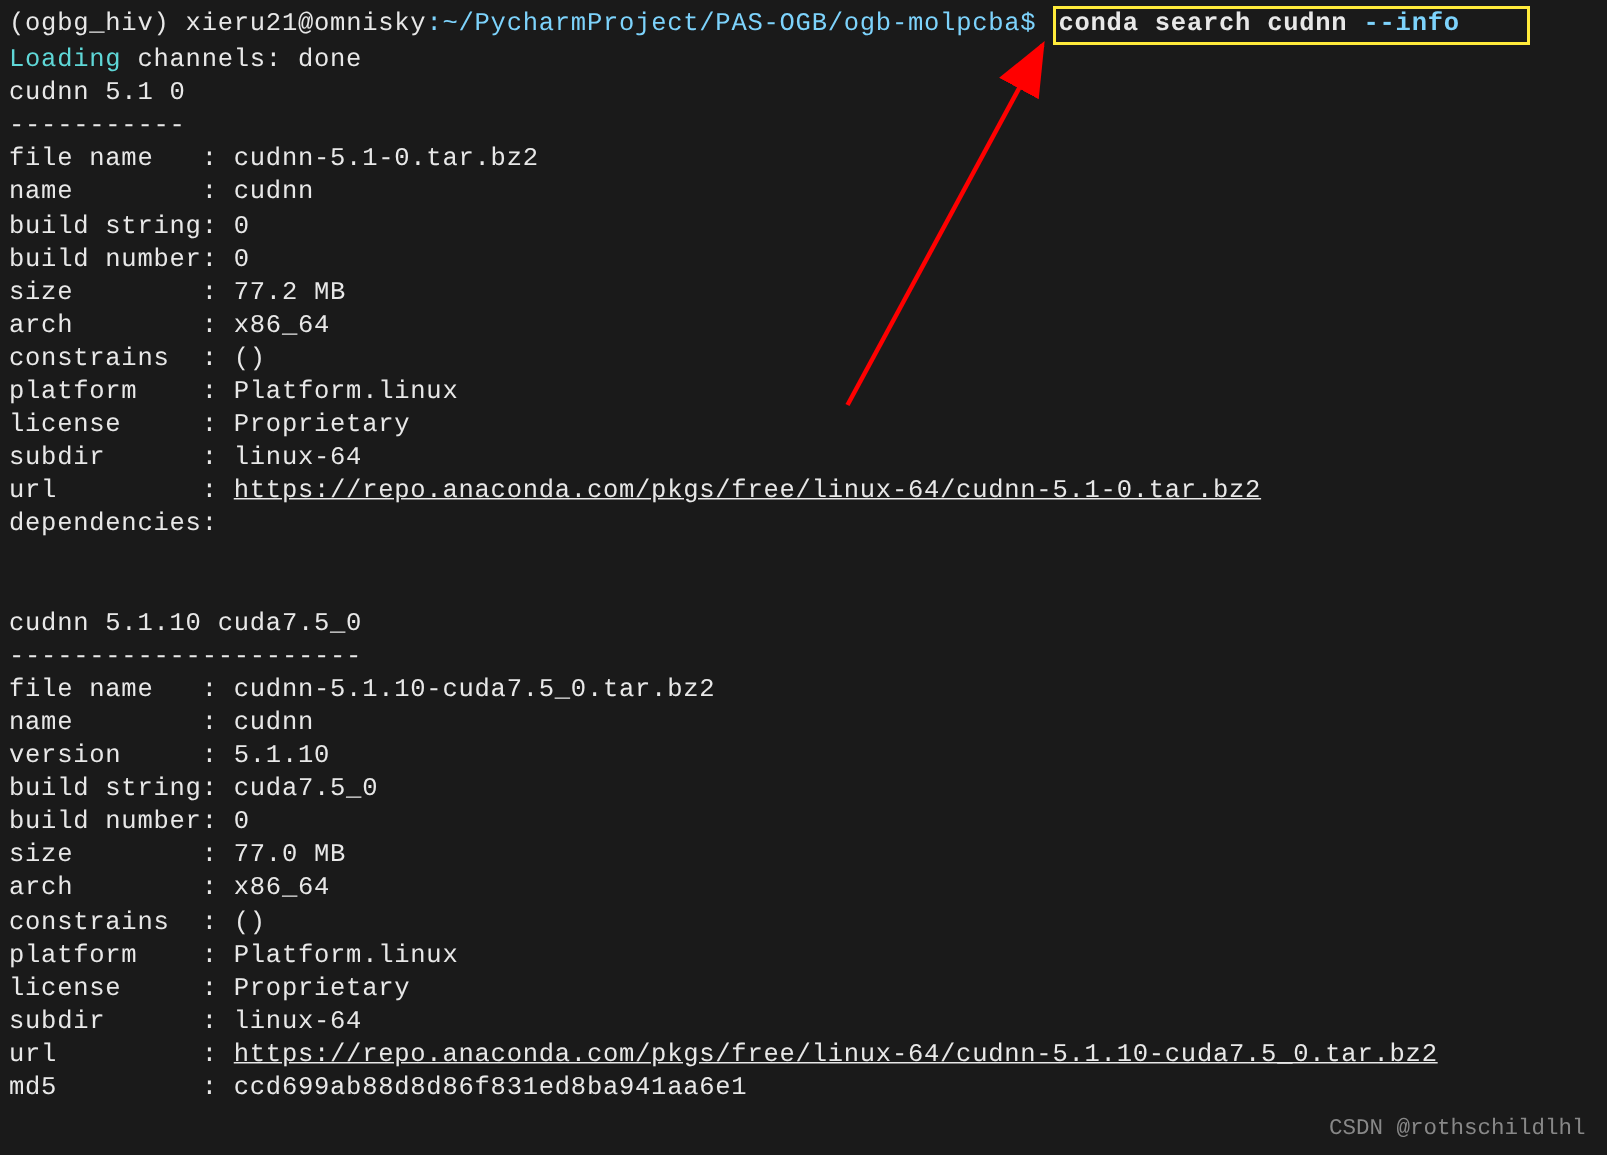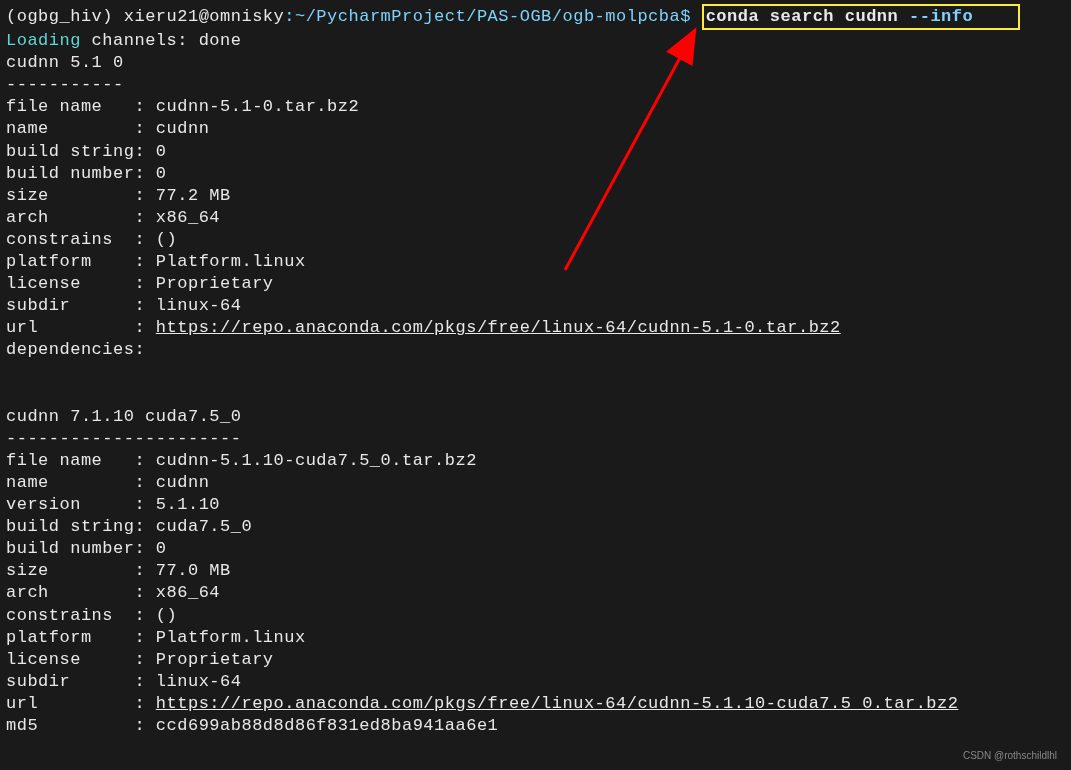--- a/index.html
+++ b/index.html
@@ -47,22 +47,22 @@
     .url-link {
       text-decoration: underline;
       cursor: pointer;
       text-align: right;
     }
     .watermark {
       position: absolute;
       bottom: 8px;
       right: 14px;
       color: #888;
-      font-size: 10px;
-      font-family: Liberation Sans, sans-serif;
+      font-size: 15px;
+      font-family: Liberation Mono, monospace;
       letter-spacing: 0;
     }
     .arrow-svg {
       position: absolute;
       top: 20px;
       left: 540px;
       pointer-events: none;
     }
   </style>
 </head>
@@ -83,21 +83,21 @@
   <div class="info-row"><span>constrains  : </span><span>()</span></div>
   <div class="info-row"><span>platform    : </span><span>Platform.linux</span></div>
   <div class="info-row"><span>license     : </span><span>Proprietary</span></div>
   <div class="info-row"><span>subdir      : </span><span>linux-64</span></div>
   <div class="info-row"><span>url         : </span><span class="url-link">https://repo.anaconda.com/pkgs/free/linux-64/cudnn-5.1-0.tar.bz2</span></div>
   <div class="info-row"><span>dependencies: </span><span></span></div>
 
   <div>&nbsp;</div>
   <div>&nbsp;</div>
 
-  <div class="section-header">cudnn 7.1.10 cuda7.5_0</div>
+  <div class="section-header">cudnn 5.1.10 cuda7.5_0</div>
   <div class="dashes">----------------------</div>
   <div class="info-row"><span>file name   : </span><span>cudnn-5.1.10-cuda7.5_0.tar.bz2</span></div>
   <div class="info-row"><span>name        : </span><span>cudnn</span></div>
   <div class="info-row"><span>version     : </span><span>5.1.10</span></div>
   <div class="info-row"><span>build string: </span><span>cuda7.5_0</span></div>
   <div class="info-row"><span>build number: </span><span>0</span></div>
   <div class="info-row"><span>size        : </span><span>77.0 MB</span></div>
   <div class="info-row"><span>arch        : </span><span>x86_64</span></div>
   <div class="info-row"><span>constrains  : </span><span>()</span></div>
   <div class="info-row"><span>platform    : </span><span>Platform.linux</span></div>

